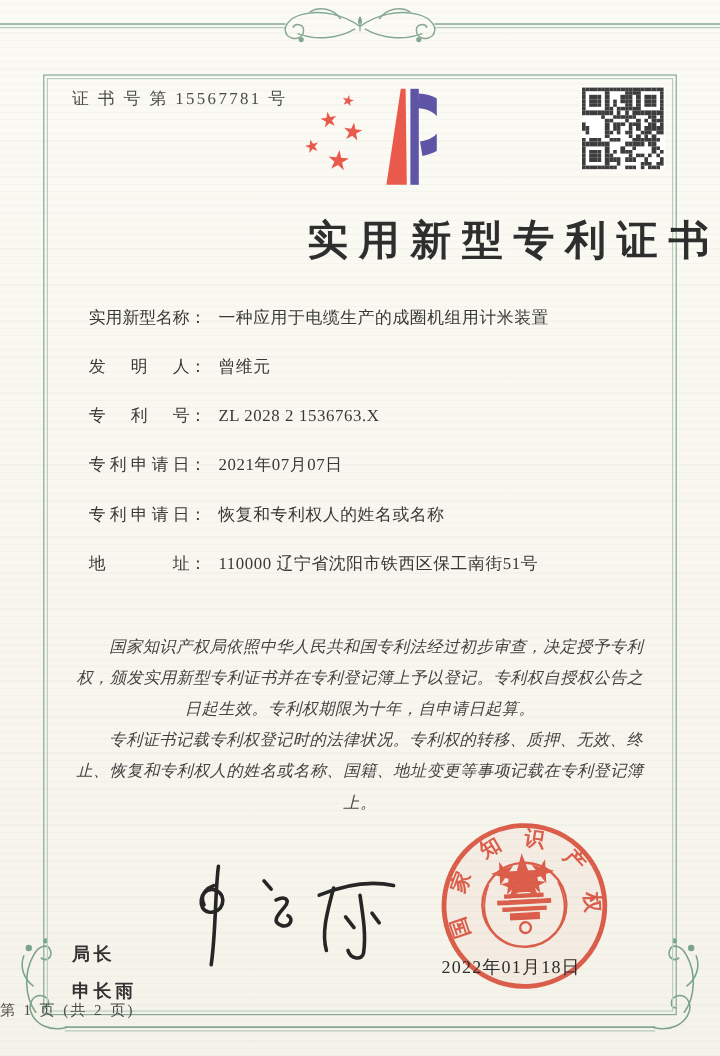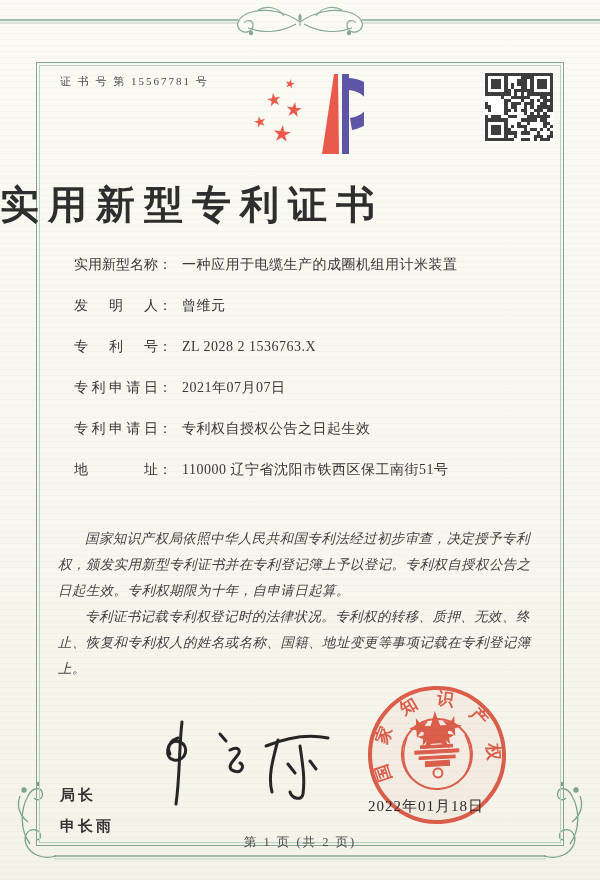--- a/index.html
+++ b/index.html
@@ -9,43 +9,43 @@
     font-family:"Liberation Serif","DejaVu Serif",serif;color:#3c3c3c;
   }
   .page::before{
     content:"";position:absolute;inset:0;pointer-events:none;
     background:repeating-linear-gradient(0deg,rgba(150,190,165,.07) 0 1px,transparent 1px 6px);
   }
   svg{display:block}
   .ornament{position:absolute;pointer-events:none}
   .frame{position:absolute;left:36px;top:62px;right:36px;bottom:34px;border:1.5px solid #86a893;}
   .frame-inner{position:absolute;inset:2px;border:1px solid #b9cfc1;}
-  .cert-no{position:absolute;left:60px;top:74px;font-size:11px;letter-spacing:2px;color:#4a4a4a;text-align:center;}
+  .cert-no{position:absolute;left:60px;top:74px;font-size:14px;letter-spacing:2px;color:#4a4a4a;text-align:center;}
   .logo{position:absolute;left:238px;top:70px;}
   .qr{position:absolute;left:484px;top:72px;width:68px;height:68px;background:#fff;
       display:grid;grid-template-columns:repeat(21,1fr);grid-auto-rows:1fr;padding:1px;}
   .qr .qm{background:#3d3d3d;}
-  .title{position:absolute;left:0;right:0;top:178px;text-align:left;font-size:39px;
+  .title{position:absolute;left:0;right:0;top:178px;text-align:right;font-size:34px;
          font-weight:700;letter-spacing:9px;color:#2e2e2e;}
   .fields{position:absolute;left:58px;top:256px;right:44px;font-size:14px;color:#383838;}
   .frow{height:22px;margin-bottom:19px;white-space:nowrap;}
   .flabel{display:inline-block;width:84px;text-align:justify;text-align-last:justify;vertical-align:top;margin-left:16px;}
   .colon{display:inline-block;margin-right:10px;}
   .fval{letter-spacing:.5px;margin-top:24px;}
   .pair2{margin-left:52px;}
   .paras{position:absolute;left:58px;top:526px;width:484px;font-size:13.5px;line-height:26px;
          color:#424242;font-style:italic;letter-spacing:.4px;}
-  .paras p{margin:0;text-indent:2em;}
+  .paras p{margin:0;text-indent:2em;text-align:center;}
   .officer{position:absolute;left:60px;top:786px;font-family:"Liberation Sans","DejaVu Sans",sans-serif;
            font-size:15px;font-weight:600;letter-spacing:3px;color:#333;}
   .officer div{margin-bottom:12px;}
   .signature{position:absolute;left:148px;top:716px;z-index:6;}
   .seal{position:absolute;left:362px;top:680px;z-index:4;mix-blend-mode:multiply;}
   .seal-date{position:absolute;left:368px;top:797px;z-index:5;font-size:15px;letter-spacing:1px;color:#2d2d2d;}
-  .footer{position:absolute;left:0;right:0;top:834px;text-align:center;font-size:12.5px;
+  .footer{position:absolute;left:0;right:0;top:834px;text-align:left;font-size:12.5px;
           letter-spacing:2px;color:#4a4a4a;}
 </style>
 </head>
 <body>
 
 <div class="page">
 
   <svg width="0" height="0" style="position:absolute">
     <defs>
       <path id="star" d="M0,-1 L0.2245,-0.309 L0.951,-0.309 L0.363,0.118 L0.588,0.809 L0,0.382 L-0.588,0.809 L-0.363,0.118 L-0.951,-0.309 L-0.2245,-0.309 Z"></path>
@@ -569,21 +569,21 @@
     <div class="frow">
       <span class="flabel">发明人</span><span class="colon">：</span><span class="fval">曾维元</span>
     </div>
     <div class="frow">
       <span class="flabel">专利号</span><span class="colon">：</span><span class="fval">ZL 2028 2 1536763.X</span>
     </div>
     <div class="frow">
       <span class="flabel">专利申请日</span><span class="colon">：</span><span class="fval">2021年07月07日</span>
     </div>
     <div class="frow">
-      <span class="flabel">专利申请日</span><span class="colon">：</span><span class="fval">专利权自授权公告之日起生效</span>
+      <span class="flabel">专利申请日</span><span class="colon">：</span><span class="fval">恢复和专利权人的姓名或名称</span>
     </div>
     <div class="frow">
       <span class="flabel">地址</span><span class="colon">：</span><span class="fval">110000 辽宁省沈阳市铁西区保工南街51号</span>
     </div>
   </div>
 
   <div class="paras">
     <p>国家知识产权局依照中华人民共和国专利法经过初步审查，决定授予专利权，颁发实用新型专利证书并在专利登记簿上予以登记。专利权自授权公告之日起生效。专利权期限为十年，自申请日起算。</p>
     <p>专利证书记载专利权登记时的法律状况。专利权的转移、质押、无效、终止、恢复和专利权人的姓名或名称、国籍、地址变更等事项记载在专利登记簿上。</p>
   </div>

